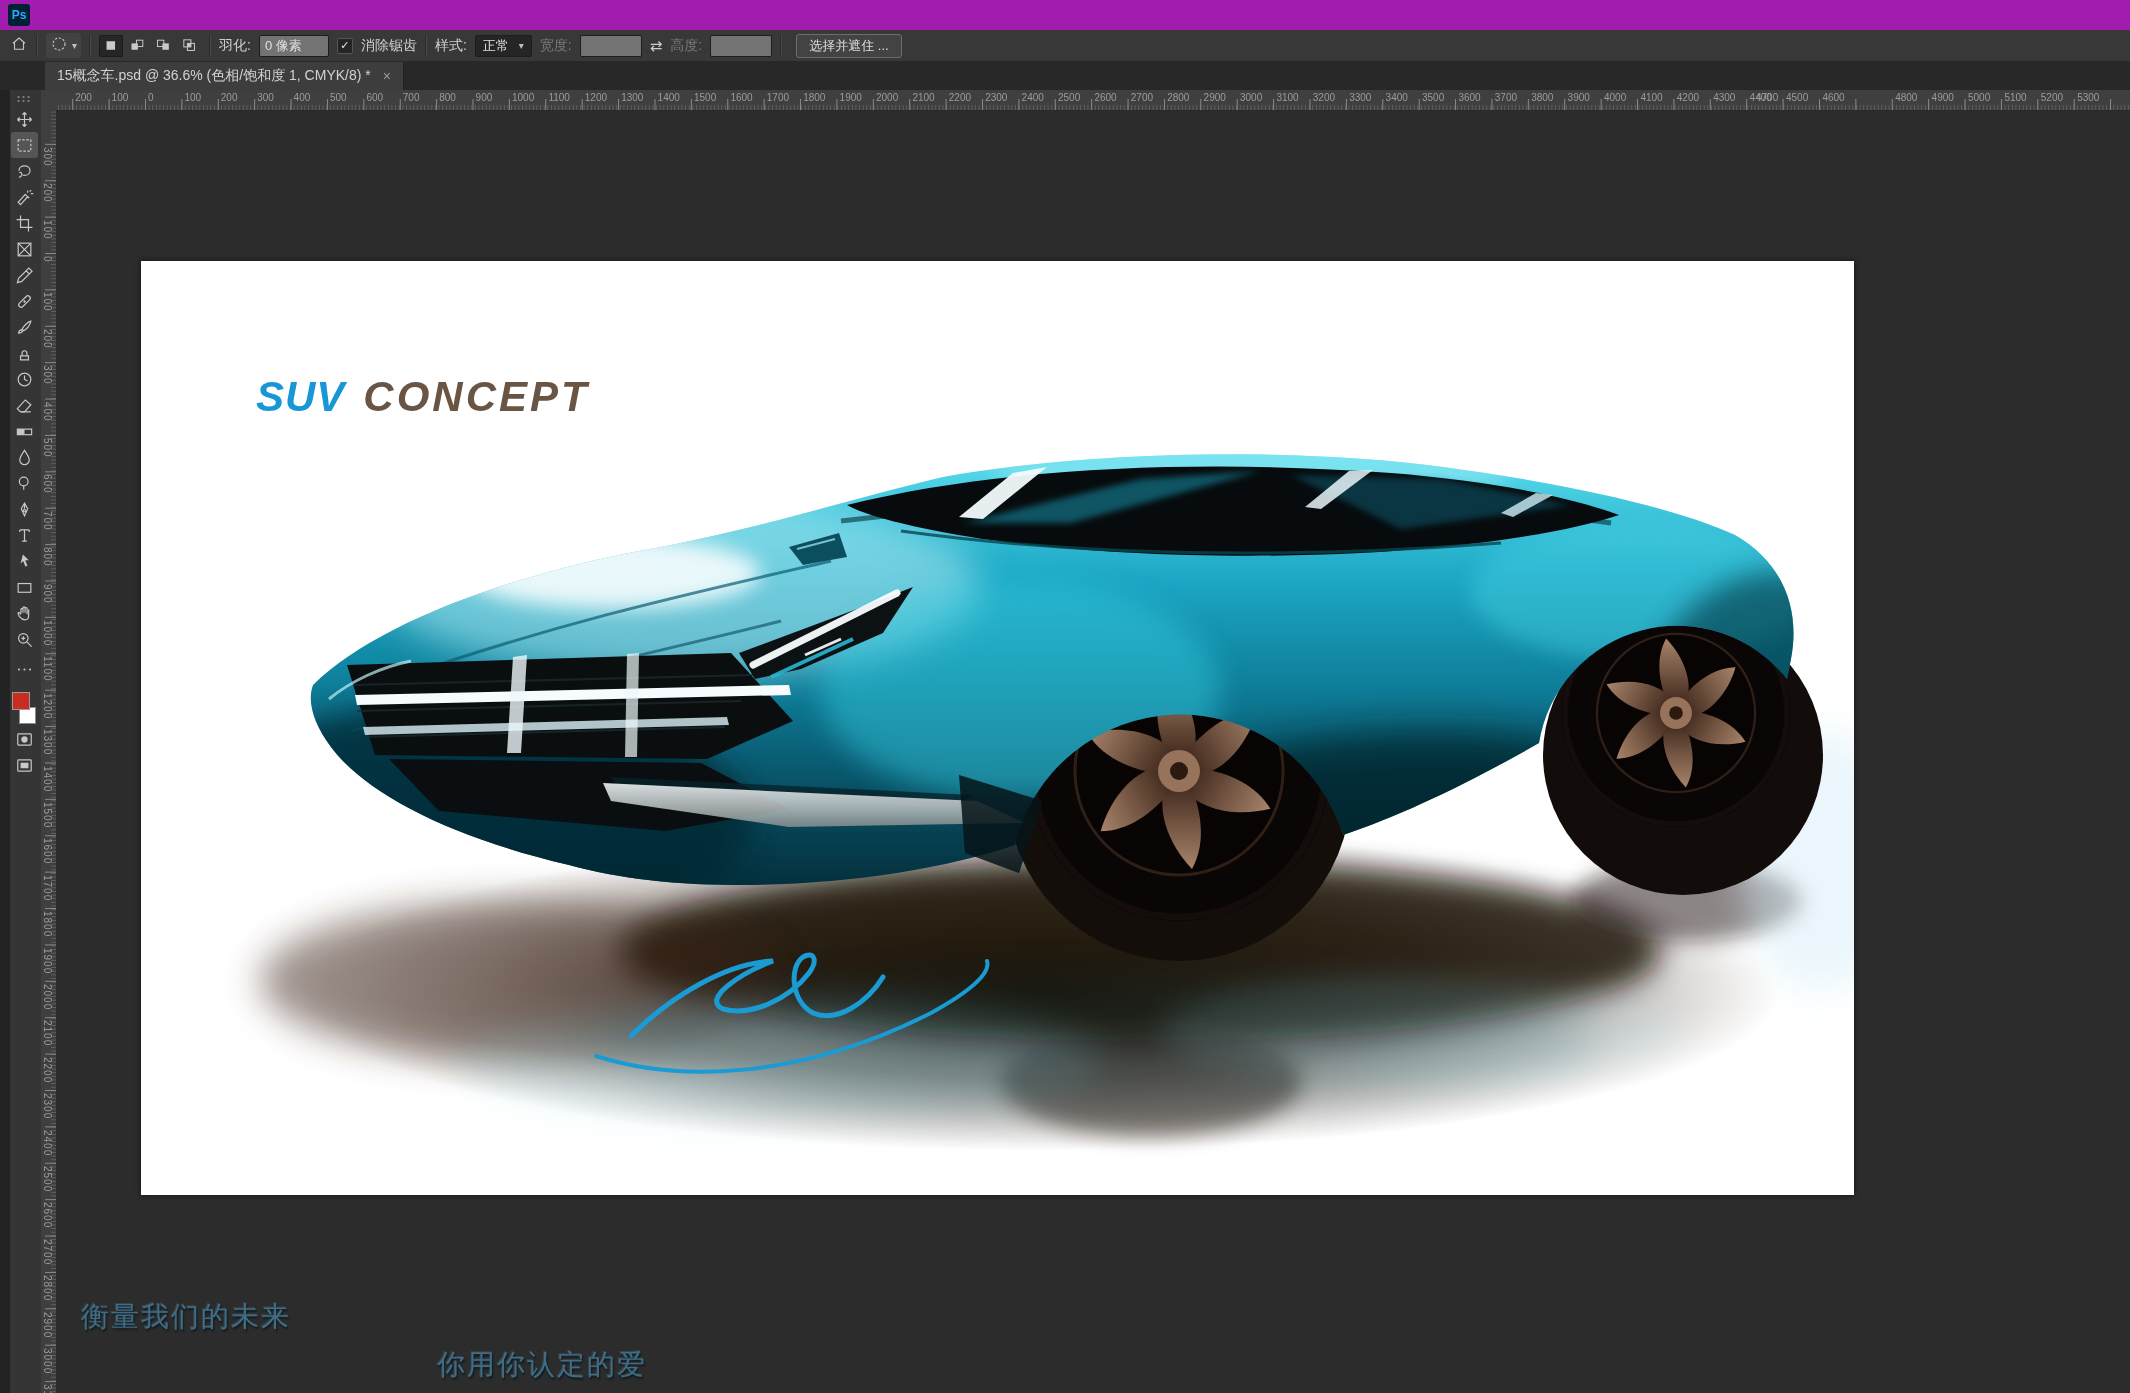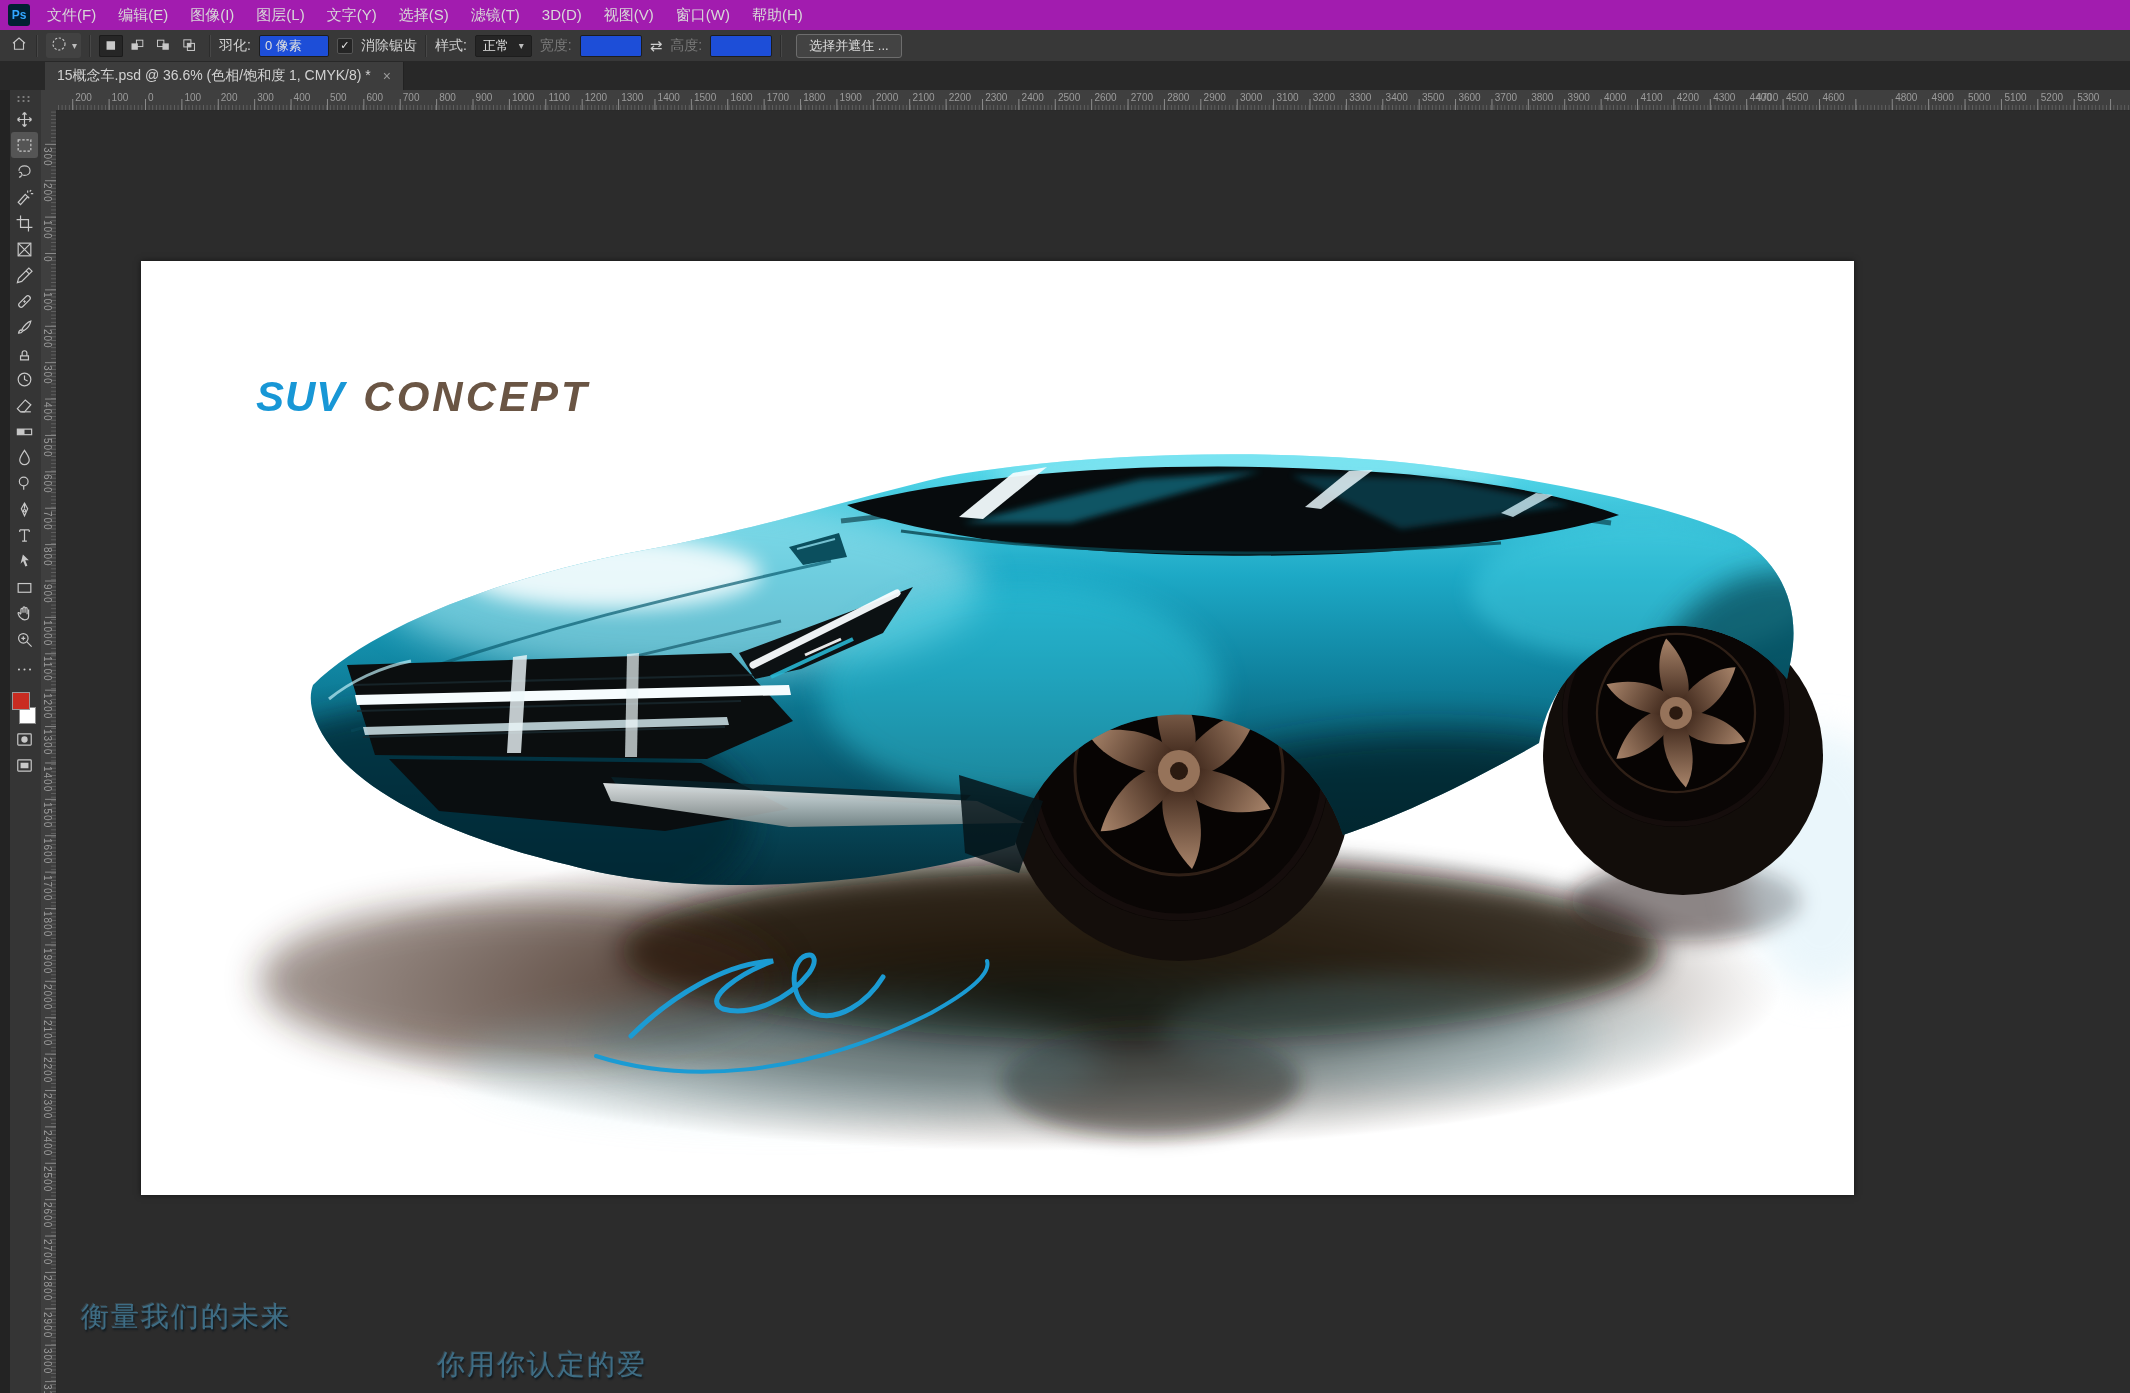--- a/index.html
+++ b/index.html
@@ -12,21 +12,21 @@
   #pslogo{width:22px;height:22px;margin:0 6px 0 8px;background:#002033;color:#31a8ff;
           font-size:12px;font-weight:bold;display:flex;align-items:center;justify-content:center;
           border-radius:3px;}
   .menu-item{padding:0 11px;font-size:15px;line-height:30px;color:#d8d8d8;cursor:default;}
   #optionsbar{position:absolute;left:0;top:30px;right:0;height:31px;background:#383838;
               border-bottom:1px solid #282828;display:flex;align-items:center;gap:8px;
               padding-left:10px;font-size:14px;z-index:5;}
   .obar-sep{width:1px;height:22px;background:#2c2c2c;border-right:1px solid #474747;}
   .obar-label{color:#cfcfcf;}
   .obar-label.disabled{color:#7a7a7a;text-align:right;}
-  .obar-field{background:#1d4ed8;border:1px solid #1d1d1d;border-radius:2px;height:20px;
+  .obar-field{background:#737373;border:1px solid #1d1d1d;border-radius:2px;height:20px;
               color:#e0e0e0;font-size:13px;padding:0 5px;width:58px;
               font-family:"Liberation Sans","DejaVu Sans",sans-serif;}
   .obar-field.small{width:50px;}
   .dropdown{background:#252525;border:1px solid #1d1d1d;border-radius:2px;height:20px;
             display:flex;align-items:center;gap:10px;padding:0 7px;color:#e0e0e0;font-size:13px;}
   .caret{font-size:10px;color:#bdbdbd;}
   .toolicon-group{display:flex;align-items:center;gap:4px;padding:2px 4px;border-radius:3px;background:#424242;}
   .mode-btn{width:24px;height:22px;display:flex;align-items:center;justify-content:center;
             border-radius:2px;color:#c9c9c9;}
   .mode-btn.selected{background:#262626;box-shadow:inset 0 0 0 1px #1b1b1b;}
@@ -84,33 +84,20 @@
   .watermark{position:absolute;font-size:28px;letter-spacing:2px;color:#41758f;opacity:.9;
              text-shadow:1px 2px 2px rgba(2,16,26,.75), -1px -1px 0 rgba(120,190,220,.18);}
   #wm1{left:25px;top:1188px;}
   #wm2{left:381px;top:1236px;}
 </style>
 </head>
 <body>
 
 <div id="menubar">
   <div id="pslogo">Ps</div>
-  <div id="menu-items" style="display: flex;">
-      <span class="menu-item">文件(F)</span>
-      <span class="menu-item">编辑(E)</span>
-      <span class="menu-item">图像(I)</span>
-      <span class="menu-item">图层(L)</span>
-      <span class="menu-item">文字(Y)</span>
-      <span class="menu-item">选择(S)</span>
-      <span class="menu-item">滤镜(T)</span>
-      <span class="menu-item">3D(D)</span>
-      <span class="menu-item">视图(V)</span>
-      <span class="menu-item">窗口(W)</span>
-      <span class="menu-item">帮助(H)</span>
-    </div>
 </div>
 
 <div id="optionsbar">
   <div id="home-btn">
       <span data-icon="home"><svg viewBox="0 0 24 24">
           <path d="M4 11l8-7 8 7M6 10v9h12v-9"></path>
         </svg></span>
     </div>
   <div class="obar-sep"></div>
   <div class="toolicon-group">

